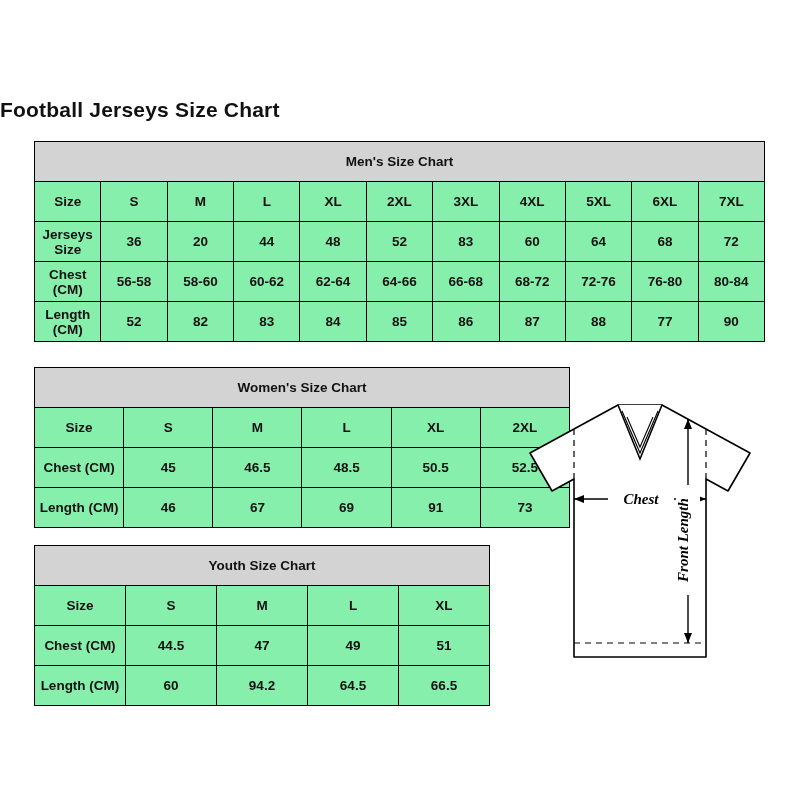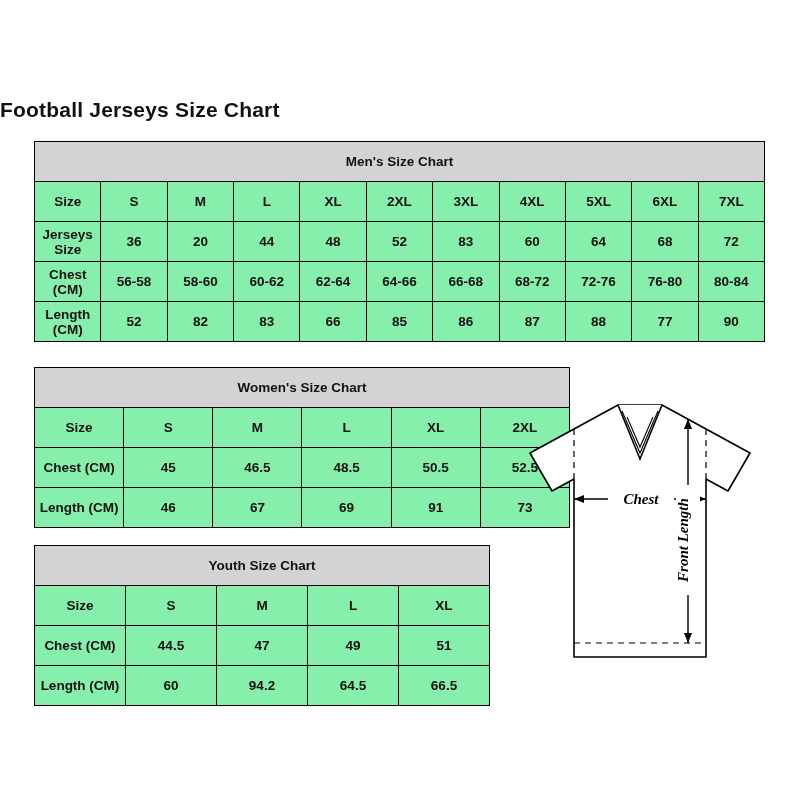--- a/index.html
+++ b/index.html
@@ -140,21 +140,21 @@
       <td class="data-cell">68-72</td>
       <td class="data-cell">72-76</td>
       <td class="data-cell">76-80</td>
       <td class="data-cell">80-84</td>
     </tr>
     <tr>
       <td class="row-head">Length (CM)</td>
       <td class="data-cell">52</td>
       <td class="data-cell">82</td>
       <td class="data-cell">83</td>
-      <td class="data-cell">66</td>
+      <td class="data-cell">84</td>
       <td class="data-cell">85</td>
       <td class="data-cell">86</td>
       <td class="data-cell">87</td>
       <td class="data-cell">88</td>
       <td class="data-cell">77</td>
       <td class="data-cell">90</td>
     </tr>
   </tbody>
 </table>
 

